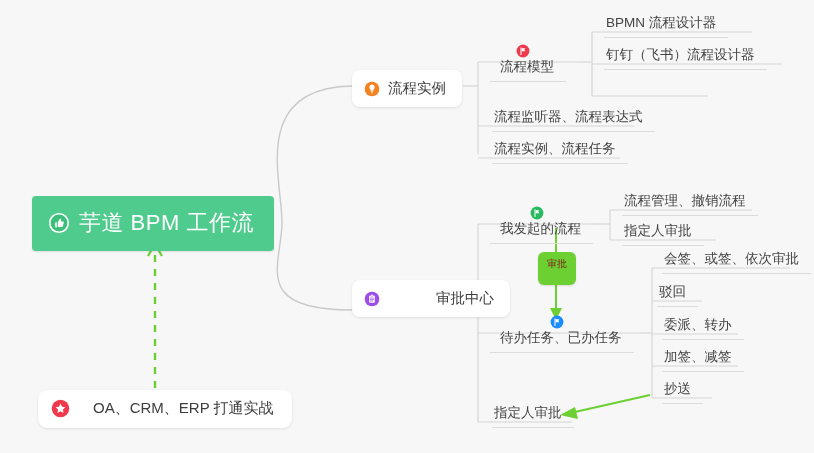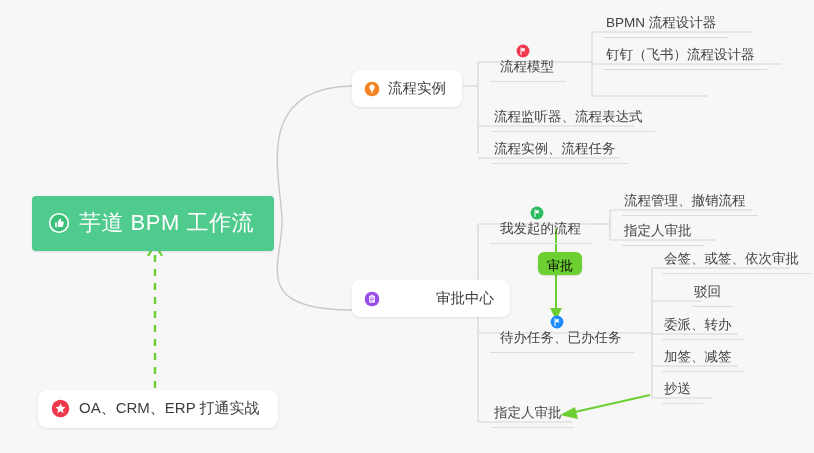--- a/index.html
+++ b/index.html
@@ -52,28 +52,28 @@
   .leaf.noicon .label{margin-left:0;}
 
   
   .bottom-card{
     left:38px;top:390px;
     background:#fff;border-radius:9px;
     padding:9px 18px 10px 13px;
     box-shadow:0 1px 3px rgba(0,0,0,.10);
     font-size:15px;color:#3d3d3d;
   }
-  .bottom-card .label{margin-left:9px;}
+  .bottom-card .label{margin-left:23px;}
 
   
   .tag{
     position:absolute;left:538px;top:252px;
-    background:#6ccf32;color:#000000;
-    font-size:13px;border-radius:6px;
-    padding:5px 9px 0;
+    background:#6ccf32;color:#7f1d1d;
+    font-size:10px;border-radius:6px;
+    padding:5px 9px 14px;
     box-shadow:0 1px 2px rgba(0,0,0,.12);
     z-index:5;
   }
 
   
   .ico{display:inline-block;position:relative;border-radius:50%;flex:0 0 auto;}
   .ico svg{display:block;}
   .ico-lg{width:22px;height:22px;}
   .ico-md{width:16px;height:16px;}
   .ico-sm{width:14px;height:14px;}
@@ -225,21 +225,21 @@
   </div>
 
   <div class="node leaf noicon" style="left:622px;top:218px;">
     <span class="label">指定人审批</span>
   </div>
 
   <div class="node leaf noicon" style="left:662px;top:246px;">
     <span class="label">会签、或签、依次审批</span>
   </div>
 
-  <div class="node leaf noicon" style="left:692px;top:279px;align-items:flex-end;">
+  <div class="node leaf noicon" style="left:657px;top:279px;align-items:flex-end;">
     <span class="label">驳回</span>
   </div>
 
   <div class="node leaf noicon" style="left:662px;top:312px;">
     <span class="label">委派、转办</span>
   </div>
 
   <div class="node leaf noicon" style="left:662px;top:344px;">
     <span class="label">加签、减签</span>
   </div>

